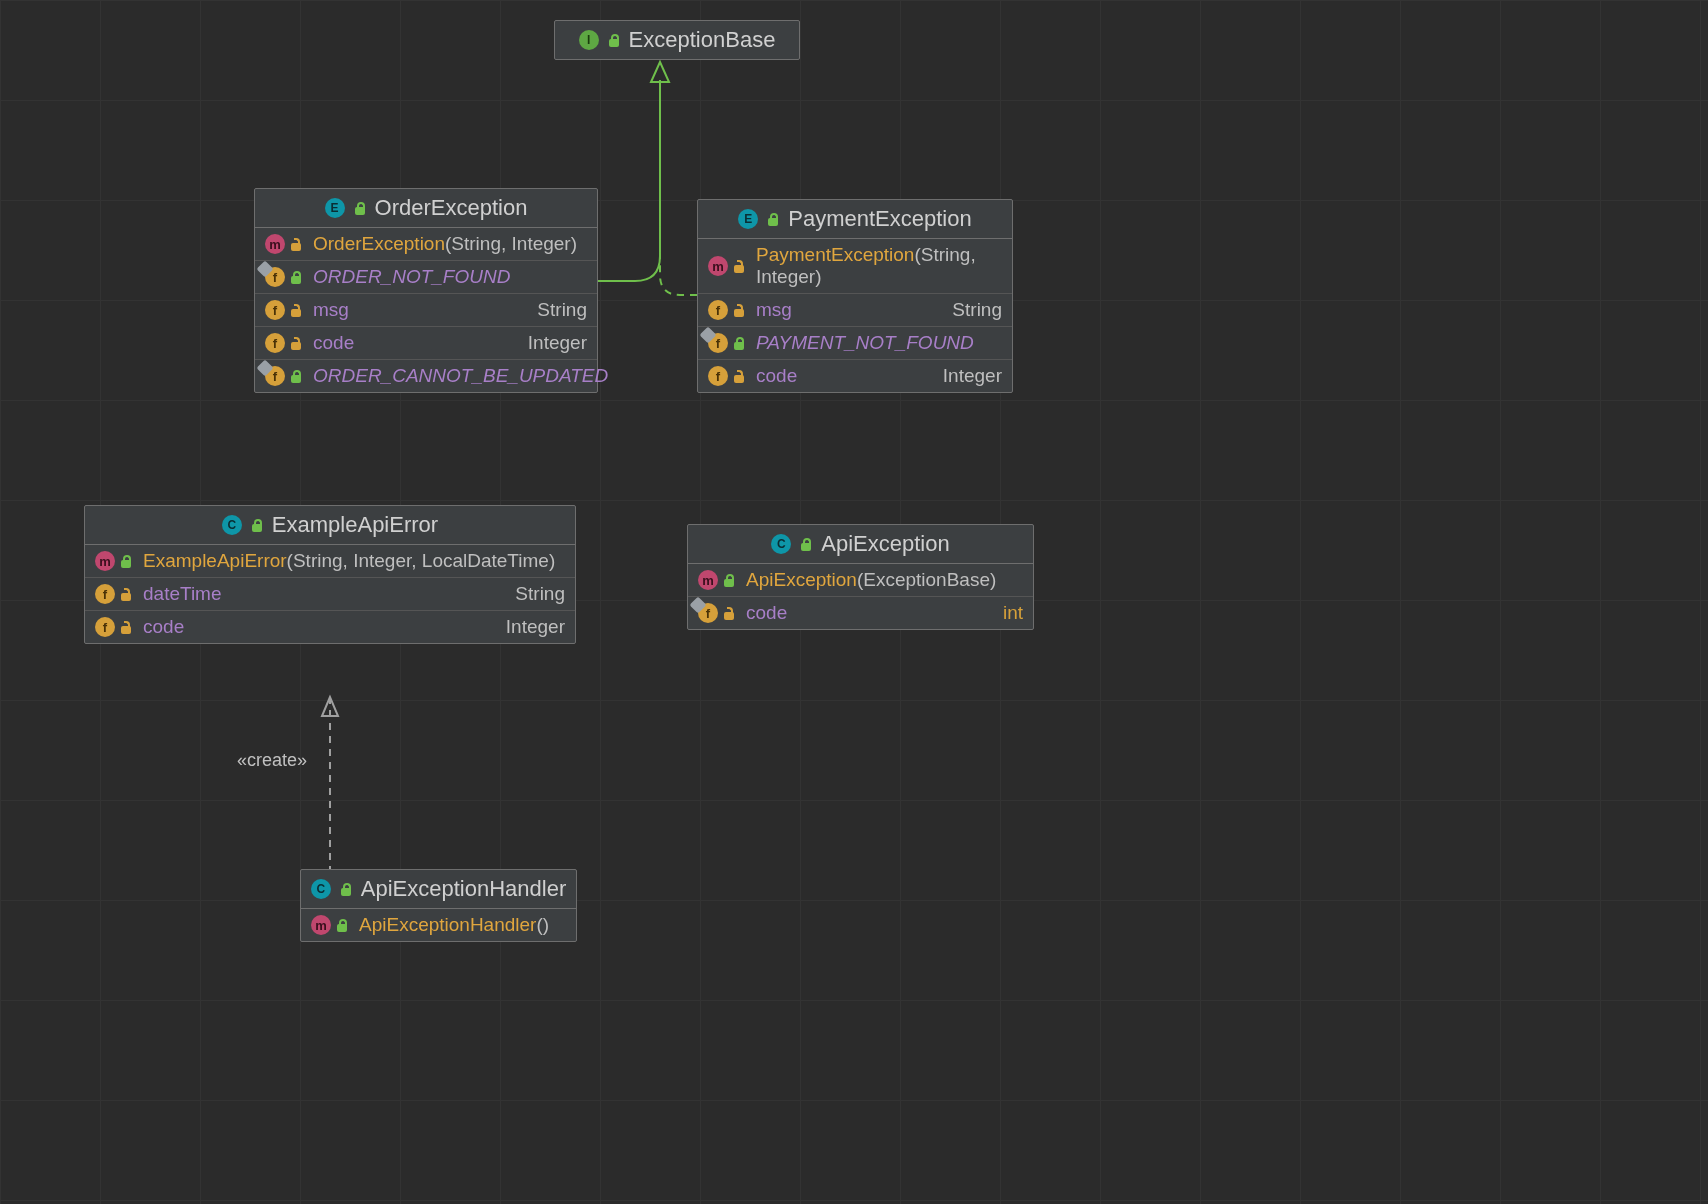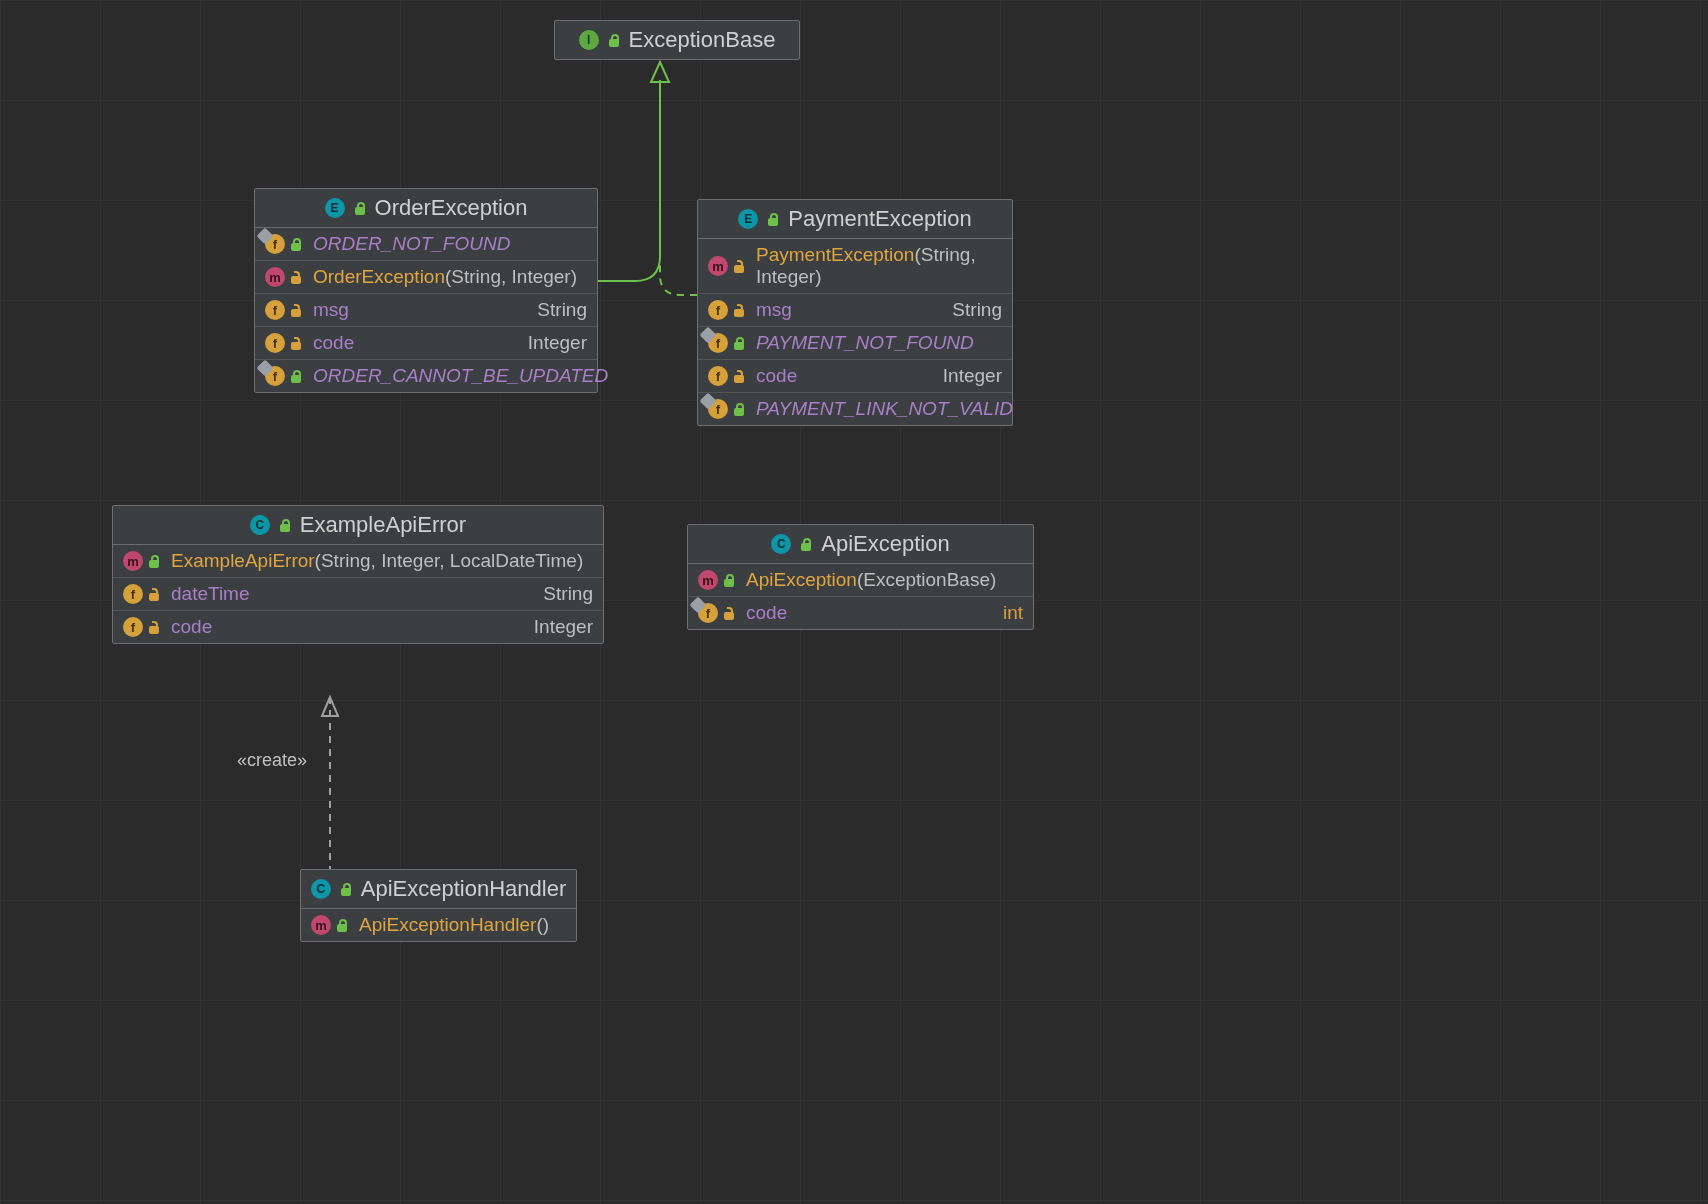--- a/index.html
+++ b/index.html
@@ -151,38 +151,38 @@
 
   <div class="uml" style="left:254px; top:188px; width:344px;">
     <div class="title-row">
       <span class="circ e"></span>
       <span class="lock green"></span>
       <span>OrderException</span>
     </div>
     <div class="body">
       <div class="row">
         <span class="glyphs">
+          <span class="circ m"></span>
+          <span class="lock orange"></span>
+        </span>
+        <span class="content">
+          <span>
+            <span class="name-method">OrderException</span><span class="paren">(</span><span class="type-gray">String</span><span class="paren">, </span><span class="type-gray">Integer</span><span class="paren">)</span>
+          </span>
+        </span>
+      </div>
+      <div class="row">
+        <span class="glyphs">
           <span class="pin"></span>
           <span class="circ f"></span>
           <span class="lock green"></span>
         </span>
         <span class="content">
             <span class="name-purple italic">ORDER_NOT_FOUND</span>
           </span>
-      </div>
-      <div class="row">
-        <span class="glyphs">
-          <span class="circ m"></span>
-          <span class="lock orange"></span>
-        </span>
-        <span class="content">
-          <span>
-            <span class="name-method">OrderException</span><span class="paren">(</span><span class="type-gray">String</span><span class="paren">, </span><span class="type-gray">Integer</span><span class="paren">)</span>
-          </span>
-        </span>
       </div>
       <div class="row">
         <span class="glyphs">
           <span class="circ f"></span>
           <span class="lock orange"></span>
         </span>
         <span class="content">
           <span class="name-purple">msg</span>
           <span class="type-gray">String</span>
         </span>
@@ -251,34 +251,24 @@
       <div class="row">
         <span class="glyphs">
           <span class="circ f"></span>
           <span class="lock orange"></span>
         </span>
         <span class="content">
           <span class="name-purple">code</span>
           <span class="type-gray">Integer</span>
         </span>
       </div>
-      <div class="row">
-        <span class="glyphs">
-          <span class="pin"></span>
-          <span class="circ f"></span>
-          <span class="lock green"></span>
-        </span>
-        <span class="content">
-            <span class="name-purple italic">PAYMENT_LINK_NOT_VALID</span>
-          </span>
-      </div>
-    </div>
-  </div>
-
-  <div class="uml" style="left:84px; top:505px; width:492px;margin-left:28px;">
+    </div>
+  </div>
+
+  <div class="uml" style="left:84px; top:505px; width:492px;">
     <div class="title-row">
       <span class="circ c"></span>
       <span class="lock green"></span>
       <span>ExampleApiError</span>
     </div>
     <div class="body">
       <div class="row">
         <span class="glyphs">
           <span class="circ m"></span>
           <span class="lock green"></span>

